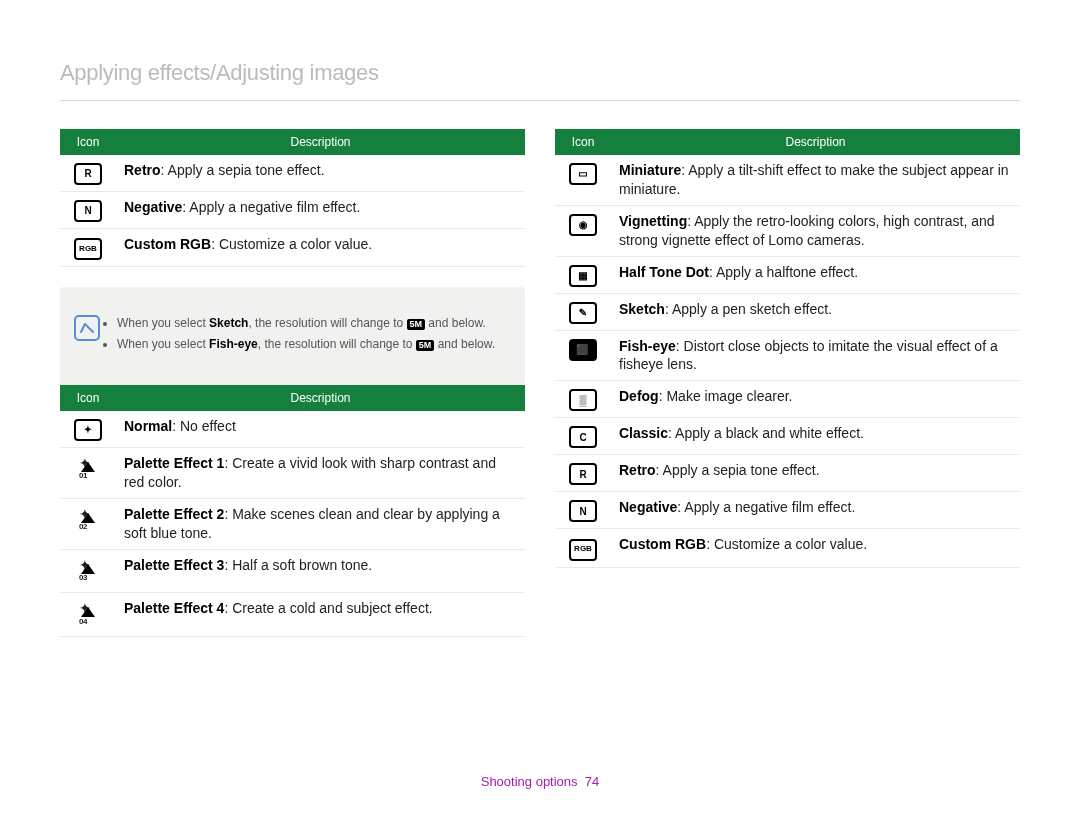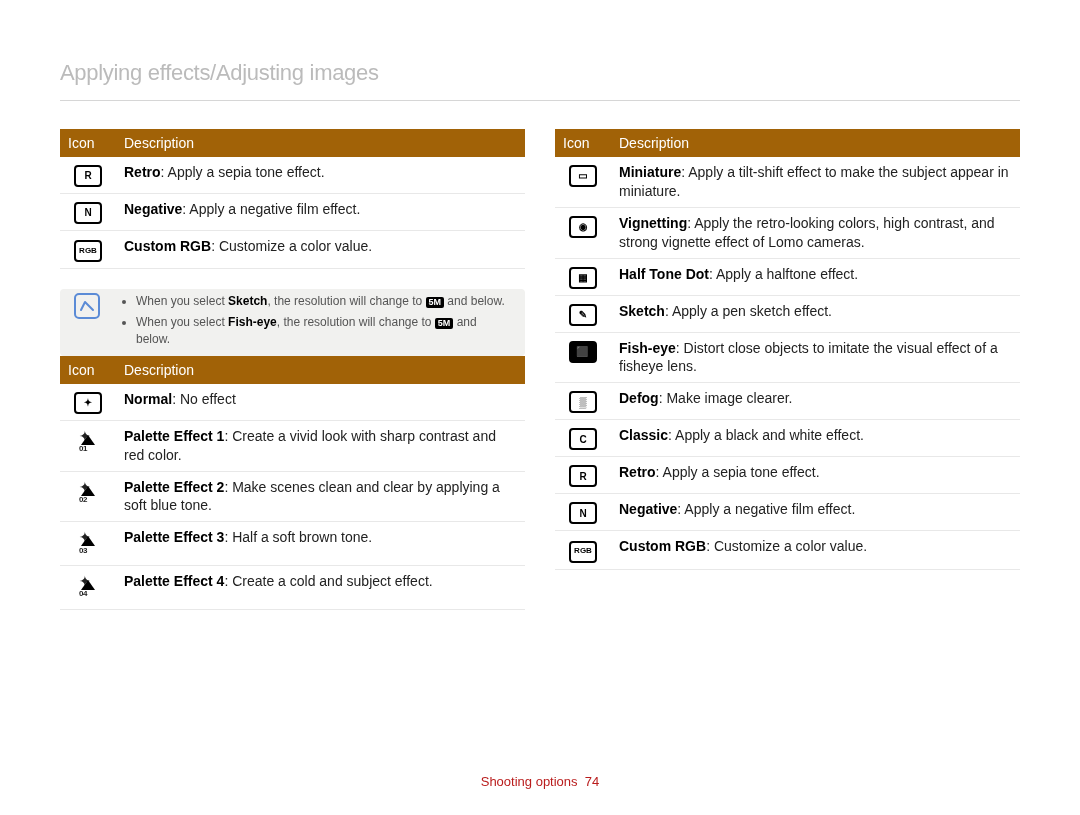--- a/index.html
+++ b/index.html
@@ -28,26 +28,26 @@
   .col {
     flex: 1;
     min-width: 0;
   }
   table.filter-table {
     width: 100%;
     border-collapse: collapse;
     font-size: 14px;
   }
   .filter-table th {
-    background: #a16207;
+    background: #15803d;
     color: #fff;
-    text-align: left;
+    text-align: center;
     font-weight: normal;
     padding: 6px 8px;
-    font-size: 14px;
+    font-size: 12px;
   }
   .filter-table th.icon-col { width: 56px; }
   .filter-table td {
     padding: 6px 8px;
     vertical-align: top;
     line-height: 1.35;
     border-bottom: 1px solid #e8e8e8;
   }
   .filter-table td.icon-cell {
     width: 56px;
@@ -97,24 +97,24 @@
     letter-spacing: -0.5px;
     margin-top: 20px;
   }
   .section-heading {
     font-size: 15px;
     font-weight: bold;
     margin: 22px 0 10px 0;
   }
   .note-box {
     display: flex;
-    gap: 20px;
+    gap: 1px;
     background: #f1f1ef;
     border-radius: 4px;
-    padding: 4px 14px;
+    padding: 28px 14px;
     margin-top: 20px;
     font-size: 12px;
     color: #555;
   }
   .note-badge {
     width: 26px;
     height: 26px;
     border: 2px solid #5b8bd6;
     border-radius: 5px;
     display: flex;
@@ -138,21 +138,21 @@
     padding:1px 3px;
     border-radius:2px;
     vertical-align: middle;
     line-height: 1;
   }
   .footer {
     position: absolute;
     bottom: 26px;
     left: 0; right: 0;
     text-align: center;
-    color: #b91c1c;
+    color: #a21caf;
     font-size: 13px;
   }
 </style>
 </head>
 <body>
 
 <h1 class="page-title">Applying effects/Adjusting images</h1>
 
 <div class="columns">
 

